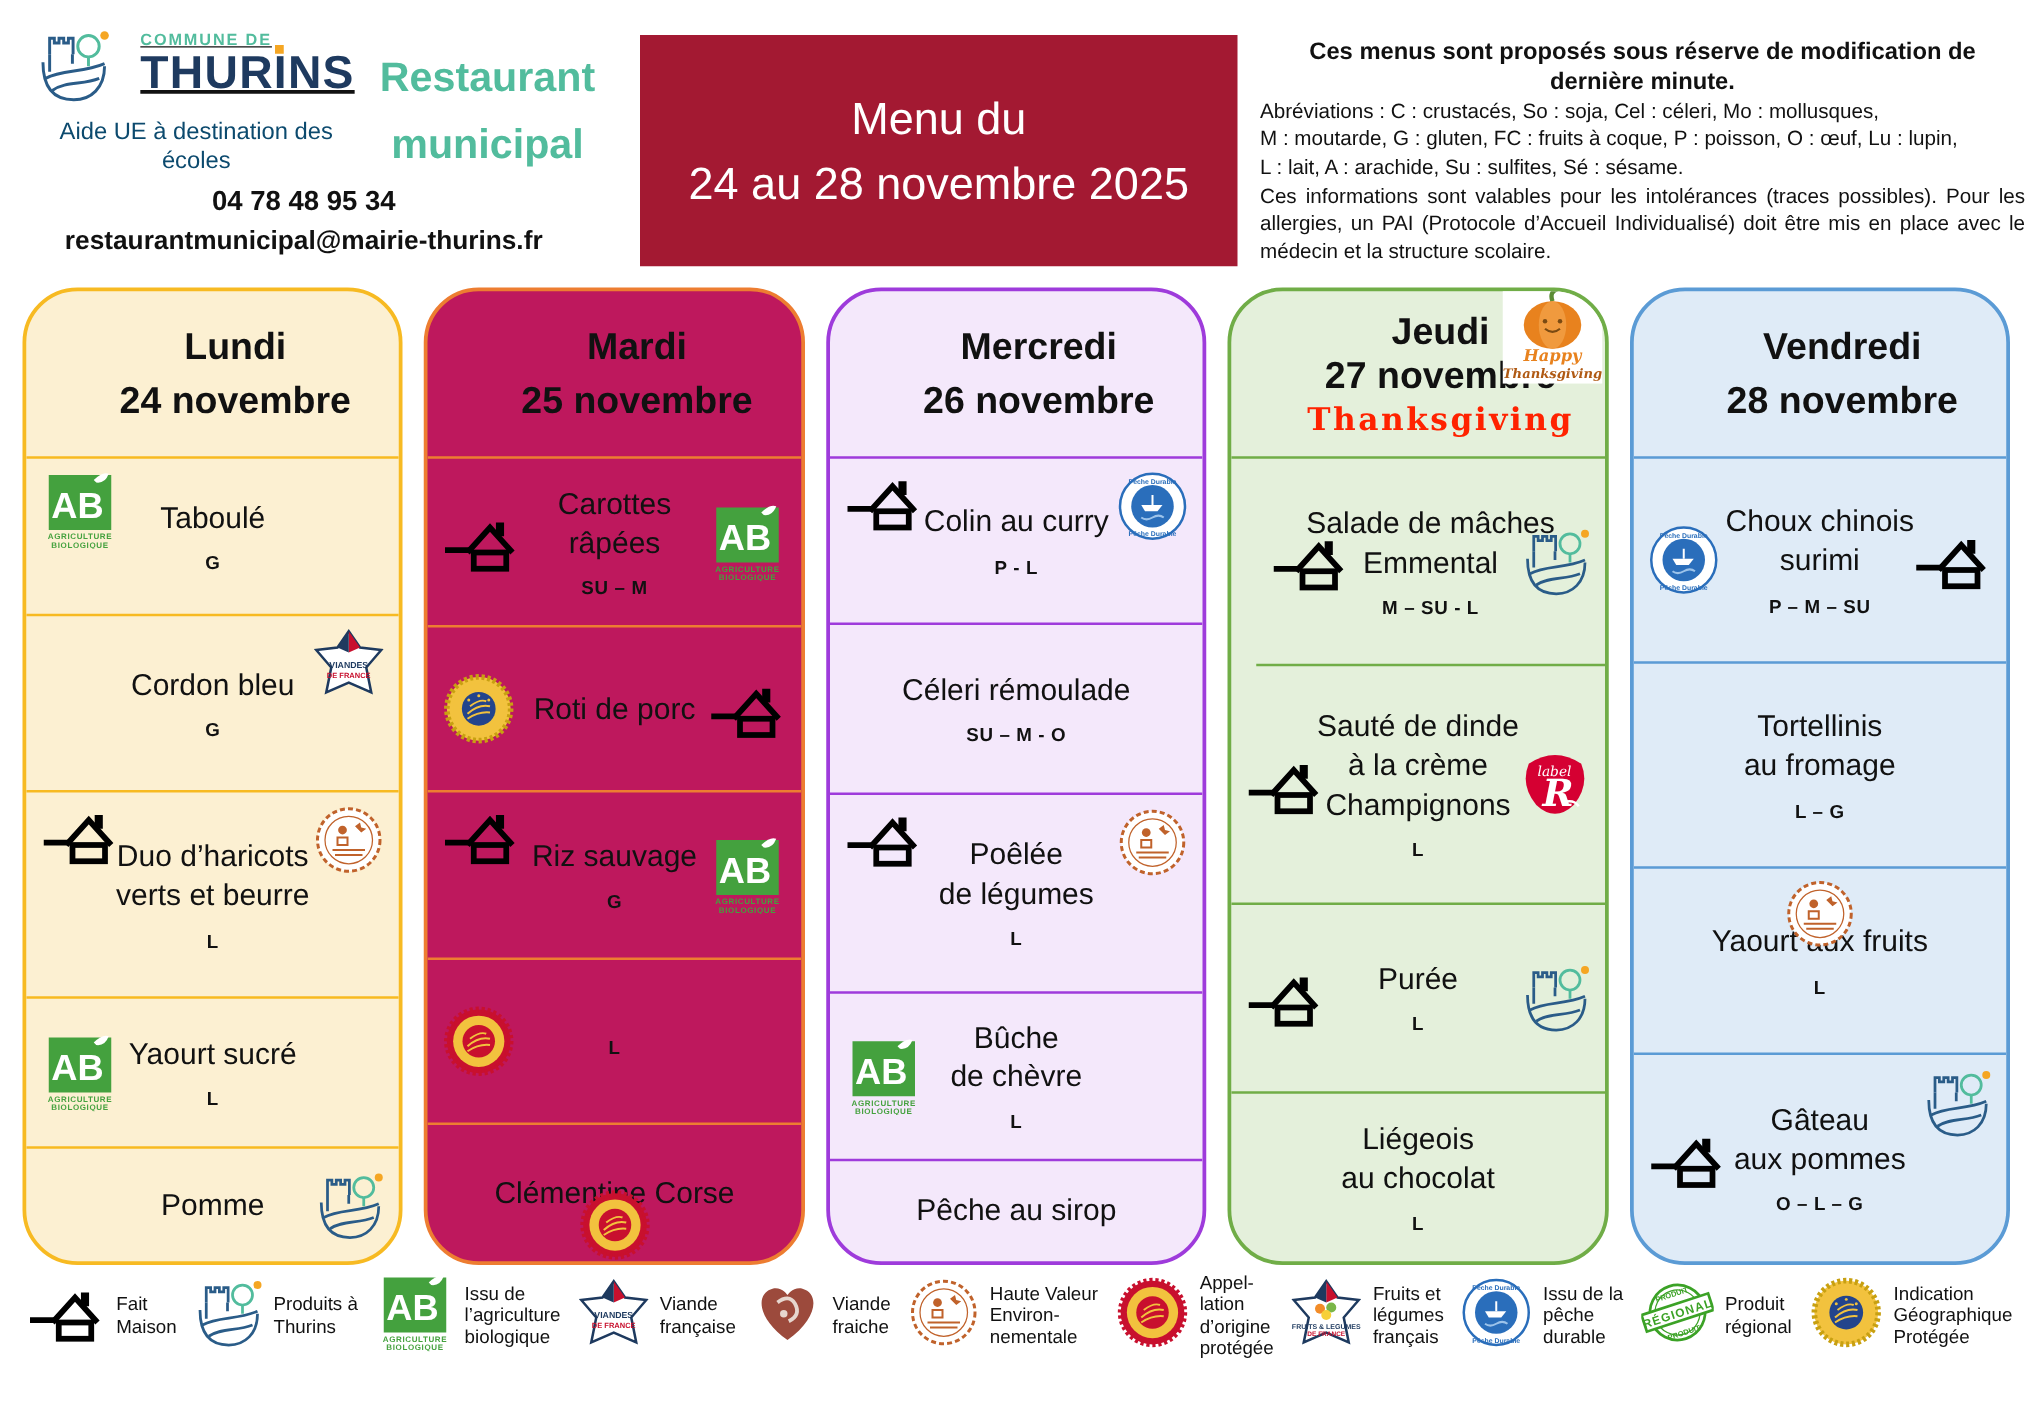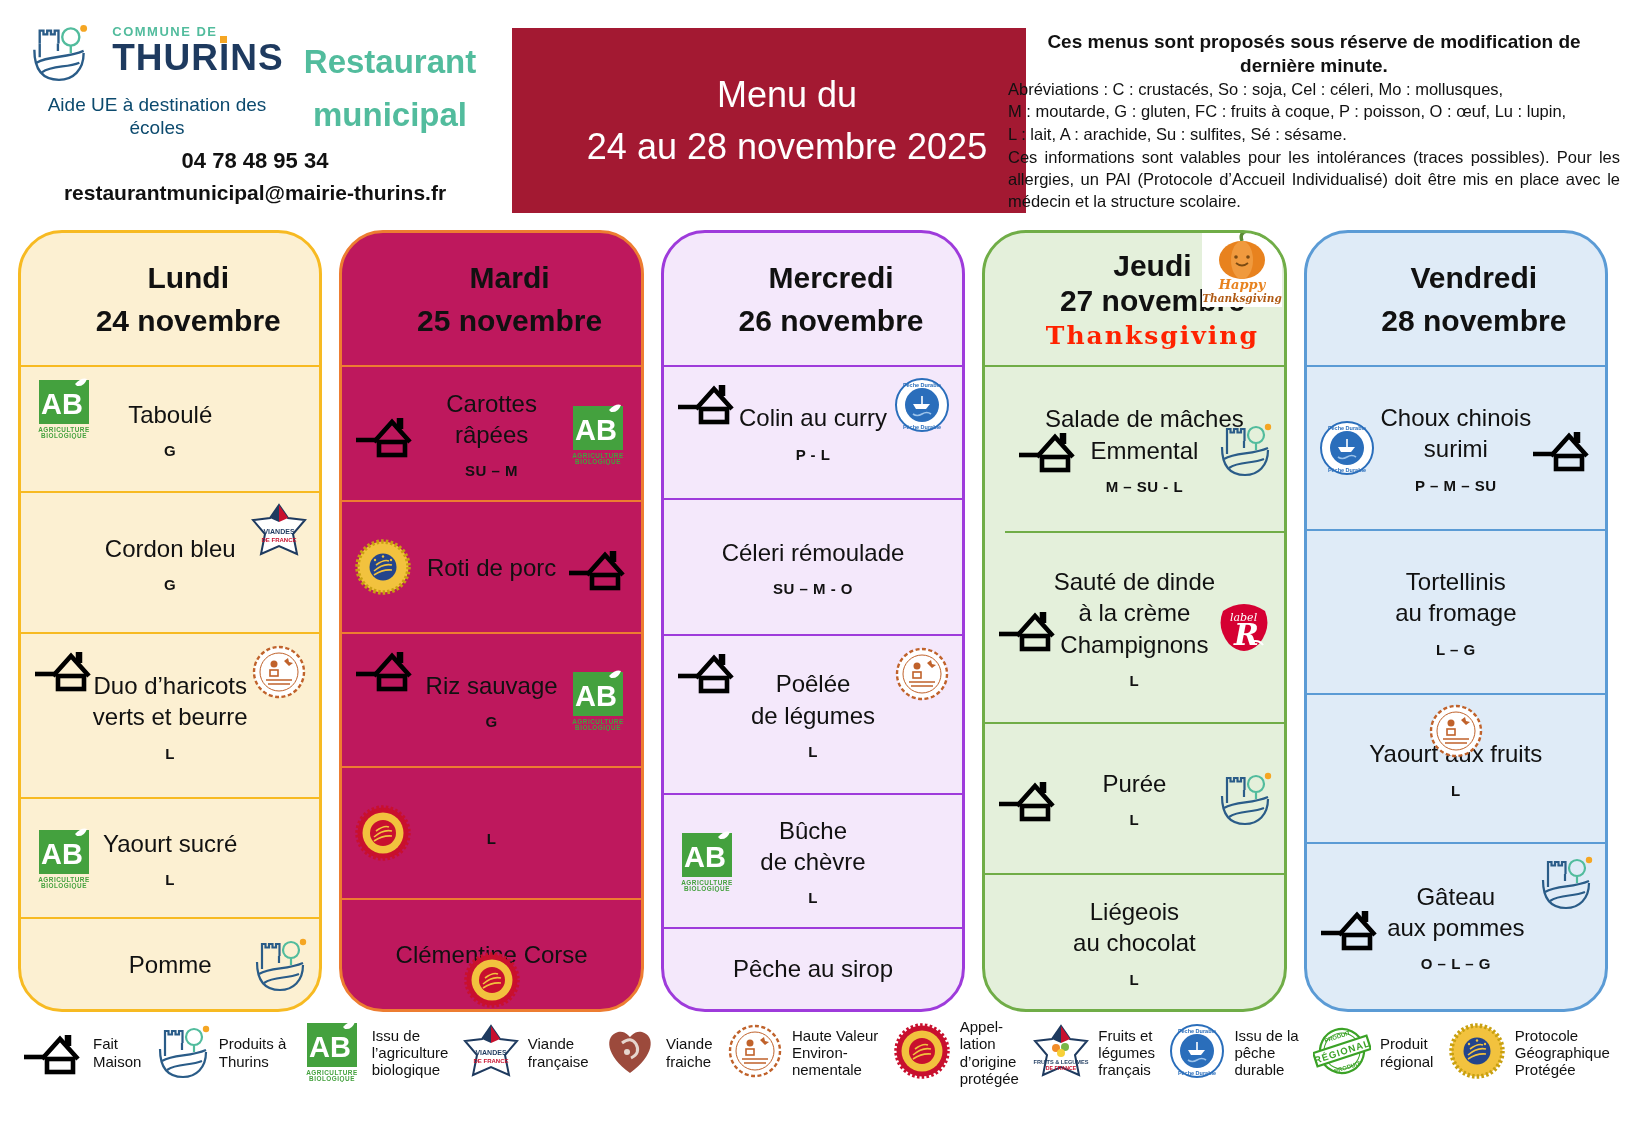--- a/index.html
+++ b/index.html
@@ -1,32 +1,32 @@
 <!DOCTYPE html>
 <html><head>
 <meta charset="utf-8">
 <style>
   html,body{margin:0;padding:0;background:#fff;}
   .page{position:relative;width:1625px;height:1125px;background:#fff;overflow:hidden;
         font-family:"Liberation Sans",sans-serif;color:#111;}
   
   .brand{position:absolute;left:22px;top:22px;width:270px;text-align:center;}
-  .brand-row{display:flex;justify-content:center;align-items:flex-start;gap:24px;}
+  .brand-row{display:flex;justify-content:center;align-items:flex-start;gap:24px;text-decoration:underline;}
   .brand-names{text-align:left;padding-top:2px;}
   .commune{color:#52BC9D;font-weight:bold;font-size:13px;letter-spacing:1.5px;}
   .thurins{position:relative;color:#1E3A5F;font-weight:bold;font-size:37px;letter-spacing:1px;line-height:1;}
   .i-dot{position:absolute;left:63%;top:-3px;width:7px;height:7px;background:#F5A623;}
   .aide{margin-top:8px;font-size:19px;line-height:1.2;color:#0c4a6e;text-align:center;}
   .resto-title{position:absolute;left:285px;top:36px;width:210px;text-align:center;
                color:#52BC9D;font-weight:bold;font-size:33px;line-height:1.6;}
-  .contact{position:absolute;left:15px;top:148px;width:480px;text-align:center;font-weight:bold;}
+  .contact{position:absolute;left:3px;top:148px;width:480px;text-align:center;font-weight:bold;}
   .phone{font-size:22px;}
   .email{font-size:21px;margin-top:7px;}
   .banner{position:absolute;left:512px;top:28px;width:478px;height:185px;background:#A31932;
-          color:#fff;display:flex;flex-direction:column;align-items:center;justify-content:center;gap:10px;padding-left:36px;}
+          color:#fff;display:flex;flex-direction:column;align-items:center;justify-content:center;gap:10px;}
   .banner div{font-size:36px;}
   .notice{position:absolute;left:1008px;top:30px;width:612px;}
   .notice-bold{font-weight:bold;font-size:19px;text-align:center;line-height:1.25;}
   .notice-line{font-size:16.5px;line-height:1.33;margin-top:1px;}
   .notice-line.justify{text-align:justify;}
   
   .days{position:absolute;left:18px;top:230px;width:1590px;height:782px;display:flex;gap:17px;}
   .day-col{flex:1;border:3.5px solid;border-radius:44px;display:flex;flex-direction:column;overflow:hidden;}
   .day-header{height:132px;flex:none;border-bottom:2.5px solid;display:flex;flex-direction:column;
               justify-content:center;align-items:center;font-weight:bold;font-size:30px;line-height:1.45;
@@ -670,18 +670,18 @@
             <circle cx="29" cy="29" r="13.5" fill="#23448C"></circle>
             <g stroke="#F2C23E" stroke-width="1.6" fill="none">
               <path d="M20 33 q9 -8 18 -6"></path>
               <path d="M20 37 q9 -6 18 -5"></path>
               <path d="M22 27 q8 -6 13 -4"></path>
             </g>
             <circle cx="29" cy="18.5" r="1.2" fill="#F2C23E"></circle>
             <circle cx="37" cy="22" r="1.2" fill="#F2C23E"></circle>
             <circle cx="21" cy="22" r="1.2" fill="#F2C23E"></circle>
           </svg></span>
-        <div class="legend-label">Protocole
+        <div class="legend-label">Indication
 Géographique
 Protégée</div>
       </div>
     </div>
 </div>
 
 </body></html>

